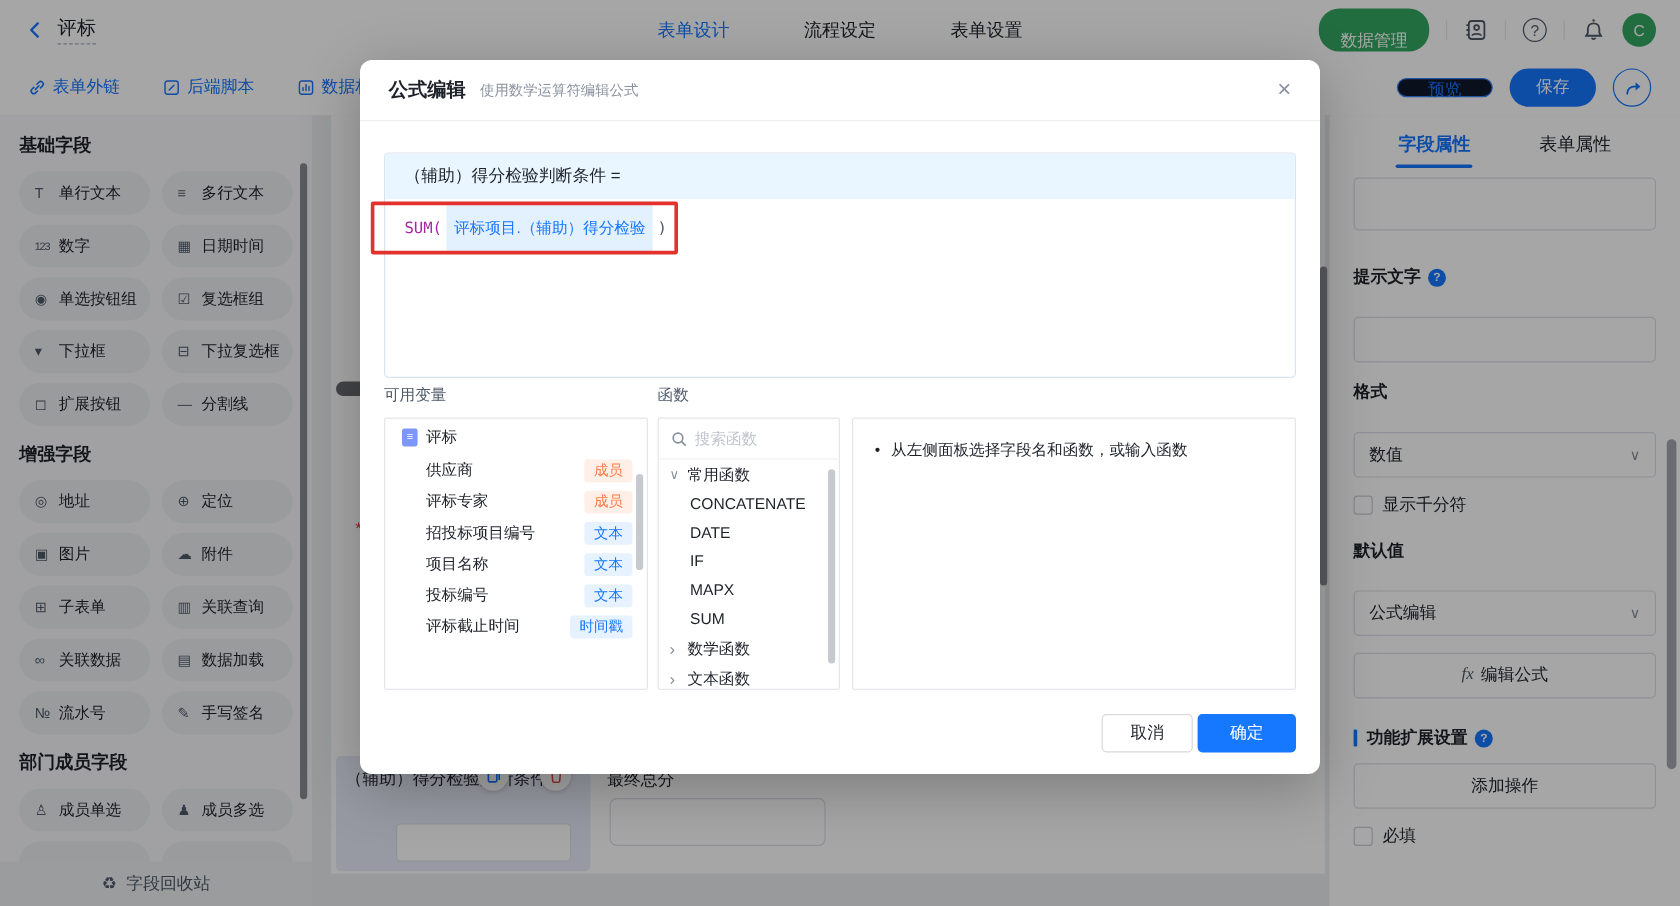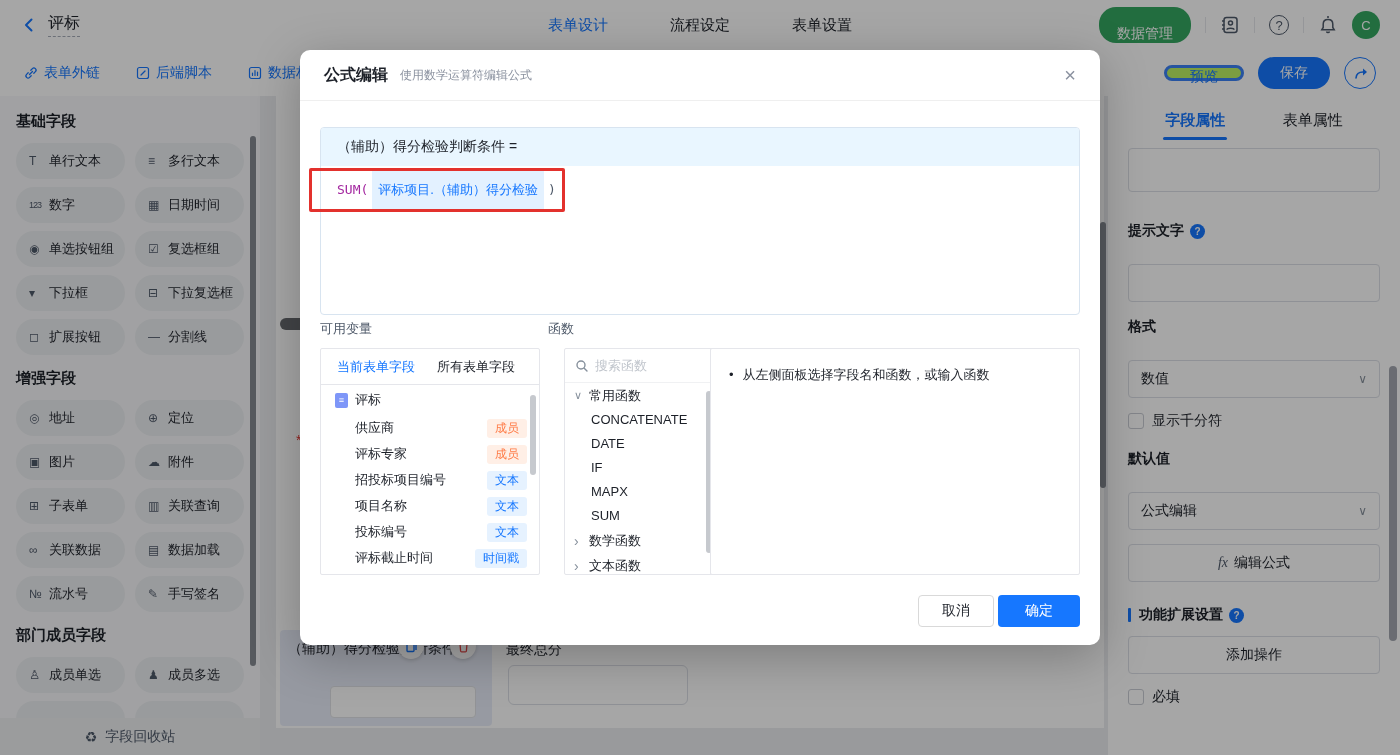--- a/index.html
+++ b/index.html
@@ -18,21 +18,21 @@
   .pill-green{background:#35a862;color:#fff;border:none;border-radius:17px;height:30px;padding:18px 18px;font-size:14px;cursor:pointer}
   .tb-sep{width:1px;height:16px;background:#e5e6eb}
   .help-ic{width:20px;height:20px;border:1.5px solid #4e5969;border-radius:50%;color:#4e5969;font-size:13px;display:flex;align-items:center;justify-content:center}
   .avatar{width:28px;height:28px;border-radius:50%;background:#35a862;color:#fff;font-size:13px;display:flex;align-items:center;justify-content:center}
 
   
   .toolbar{position:absolute;left:0;top:50px;width:1400px;height:46px;background:#fff;display:flex;align-items:center;padding:0 24px;z-index:1}
   .tool-links{display:flex;gap:36px}
   .tool-link{display:flex;align-items:center;gap:6px;color:#1677ff;font-size:14px;cursor:pointer;white-space:nowrap}
   .tool-actions{margin-left:auto;display:flex;align-items:center;gap:14px}
-  .btn-outline{width:80px;height:16px;border:3px solid #3b82f6;color:#1677ff;background:#bef264;border-radius:16px;font-size:14px;cursor:pointer}
+  .btn-outline{width:80px;height:16px;border:1px solid #3b82f6;color:#1677ff;background:#0f172a;border-radius:16px;font-size:14px;cursor:pointer}
   .btn-primary-pill{width:72px;height:32px;border:none;background:#1677ff;color:#fff;border-radius:16px;font-size:14px;cursor:pointer}
   .btn-share{width:32px;height:32px;border:1px solid #1677ff;background:#fff;border-radius:50%;display:flex;align-items:center;justify-content:center;cursor:pointer}
 
   
   .sidebar{position:absolute;left:0;top:96px;width:260px;height:659px;background:#f7f8fa;padding:14px 16px 0;z-index:1;overflow:hidden}
   .sb-heading{font-size:15px;font-weight:bold;margin:14px 0 12px}
   .sb-heading:first-child{margin-top:2px}
   .pill-grid{display:grid;grid-template-columns:1fr 1fr;gap:8px 10px}
   .pill{height:36px;background:#eceef1;border-radius:18px;display:flex;align-items:center;padding:0 0 0 13px;font-size:13px;color:#1d2129;cursor:pointer;white-space:nowrap;overflow:hidden}
   .pill-ic{width:20px;color:#4e5969;font-size:12px;letter-spacing:-1px;flex:none}
@@ -84,21 +84,21 @@
   .f-box{position:absolute;left:20px;top:77px;width:760px;height:188px;border:1px solid #d8e4f0;border-radius:4px;overflow:hidden;background:#fff}
   .f-head{height:38px;background:#e9f6ff;display:flex;align-items:center;padding:0 16px;font-size:14px}
   .f-body{padding:15px 16px;font-size:13px}
   .fn-code{font-family:"DejaVu Sans Mono","Liberation Mono",monospace;color:#a428a0}
   .fn-close{font-family:"DejaVu Sans Mono","Liberation Mono",monospace;color:#4e5969}
   .chip{background:#e3f1ff;color:#1677ff;padding:14px 6px;border-radius:2px;margin:0 4px;font-size:13px;white-space:nowrap}
   .annotation{position:absolute;left:9px;top:118px;width:256px;height:44px;border:3px solid #e3312d;border-radius:2px;z-index:3;pointer-events:none}
   .sec-label{position:absolute;top:270px;font-size:13px;color:#4e5969}
   .panel{position:absolute;top:298px;height:227px;border:1px solid #e5e6eb;border-radius:2px;background:#fff;overflow:hidden}
   .p-vars{left:20px;width:220px}
-  .p-fns{left:264px;width:152px}
+  .p-fns{left:248px;width:152px}
   .p-tips{left:410px;width:370px;padding:12px 18px}
   .v-tabs{height:36px;display:flex;align-items:center;gap:22px;padding:0 16px;border-bottom:1px solid #e5e6eb;font-size:13px}
   .v-tab{cursor:pointer}
   .v-tab.active{color:#1677ff}
   .v-root{display:flex;align-items:center;height:30px;padding:0 14px;font-size:13px;gap:7px}
   .doc-ic{width:13px;height:15px;background:#7e96f8;border-radius:2px;color:#fff;font-size:9px;line-height:15px;text-align:center;flex:none}
   .v-row{display:flex;align-items:center;height:26px;padding:0 12px 0 34px;font-size:13px;cursor:pointer}
   .badge{margin-left:auto;font-size:12px;padding:1px 8px;border-radius:3px;white-space:nowrap}
   .badge.orange{color:#ff7a45;background:#ffefe6}
   .badge.blue{color:#1677ff;background:#e6f2ff}
@@ -418,24 +418,20 @@
       <div class="f-body">
         <span class="fn-code">SUM(</span><span class="chip">评标项目.（辅助）得分检验</span><span class="fn-close">)</span>
       </div>
     </div>
     <div class="annotation"></div>
 
     <div class="sec-label" style="left:20px">可用变量</div>
     <div class="sec-label" style="left:248px">函数</div>
 
     <div class="panel p-vars">
-      <div class="v-tabs">
-        <span class="v-tab active">当前表单字段</span>
-        <span class="v-tab">所有表单字段</span>
-      </div>
       <div class="v-root">
         <span class="doc-ic">≡</span>
         <span>评标</span>
       </div>
       <div class="v-row">
           <span>供应商</span>
           <span class="badge orange">成员</span>
         </div>
       <div class="v-row">
           <span>评标专家</span>

